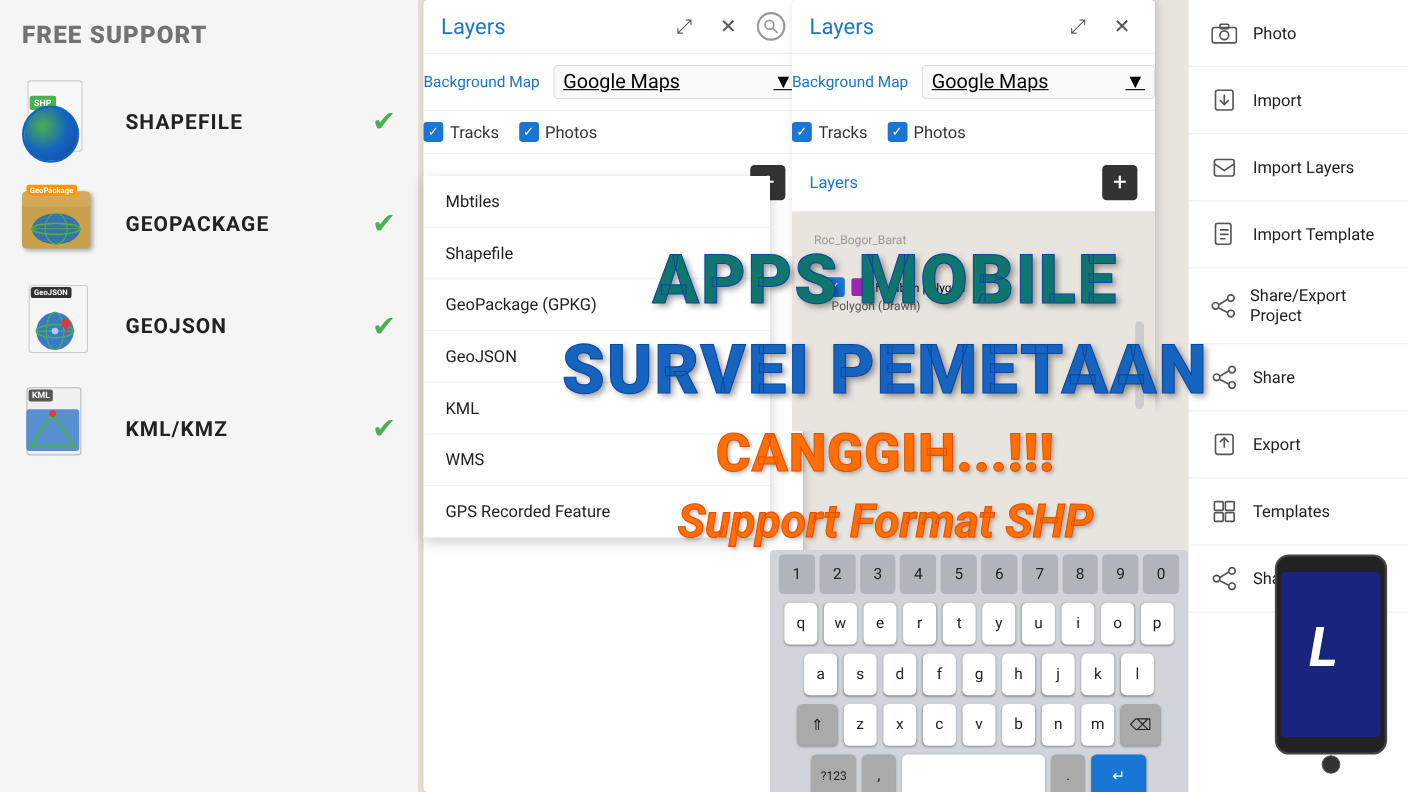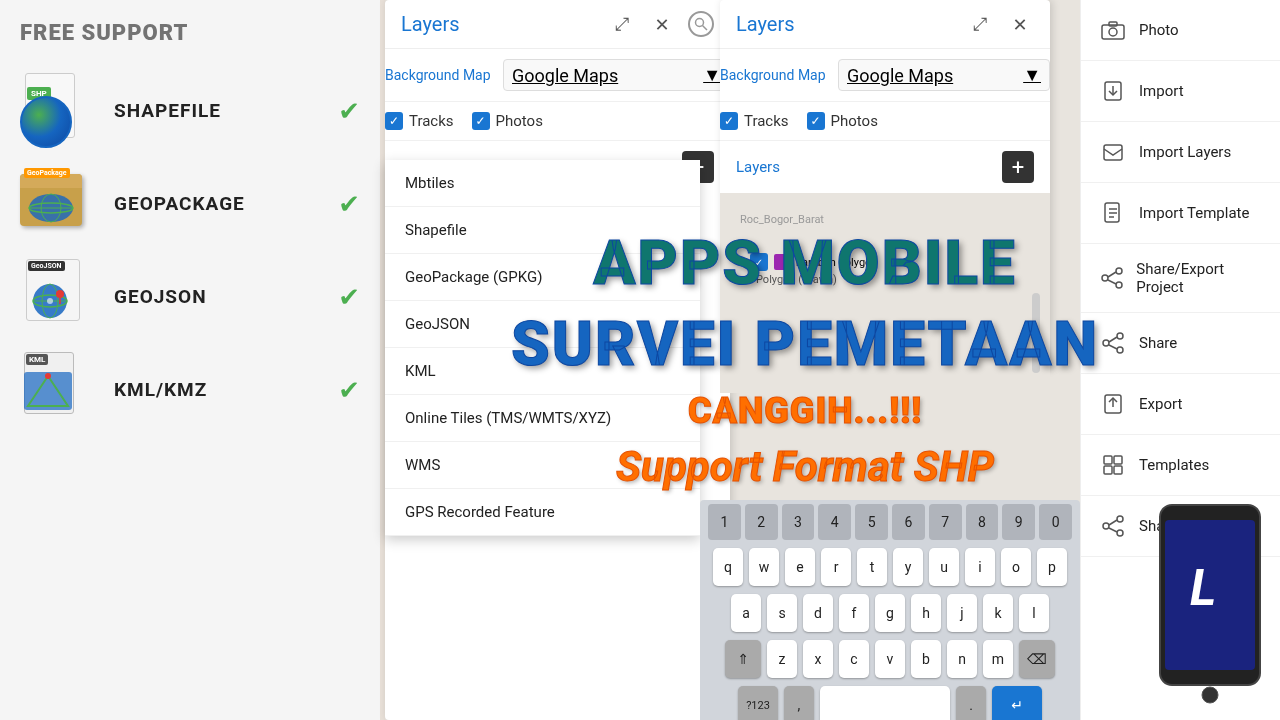--- a/index.html
+++ b/index.html
@@ -302,21 +302,21 @@
       font-size: 62px;
       font-weight: 900;
       color: #1565C0;
       text-shadow: 3px 3px 6px rgba(0,0,0,0.4);
       letter-spacing: 2px;
       text-align: center;
       -webkit-text-stroke: 1px #0D47A1;
     }
 
     .overlay-line3 {
-      font-size: 36px;
+      font-size: 48px;
       font-weight: 900;
       color: #FF6F00;
       text-shadow: 2px 2px 4px rgba(0,0,0,0.3);
       letter-spacing: 1px;
       text-align: center;
       -webkit-text-stroke: 1px #E65100;
     }
 
     .overlay-line4 {
       font-size: 42px;
@@ -560,21 +560,20 @@
     <div class="layers-section-title">Layers</div>
     <div class="add-btn">+</div>
   </div>
 
   <div class="dropdown-menu">
     <div class="menu-item">Mbtiles</div>
     <div class="menu-item">Shapefile</div>
     <div class="menu-item">GeoPackage (GPKG)</div>
     <div class="menu-item">GeoJSON</div>
     <div class="menu-item">KML</div>
-    <div class="menu-item">Online Tiles (TMS/WMTS/XYZ)</div>
     <div class="menu-item">WMS</div>
     <div class="menu-item">GPS Recorded Feature</div>
   </div>
 </div>
 
 <div class="second-panel" style="left:720px;top:0;">
   <div class="panel-header">
     <div class="panel-title">Layers</div>
     <div class="panel-icons">
       <div class="icon-btn">⤢</div>

